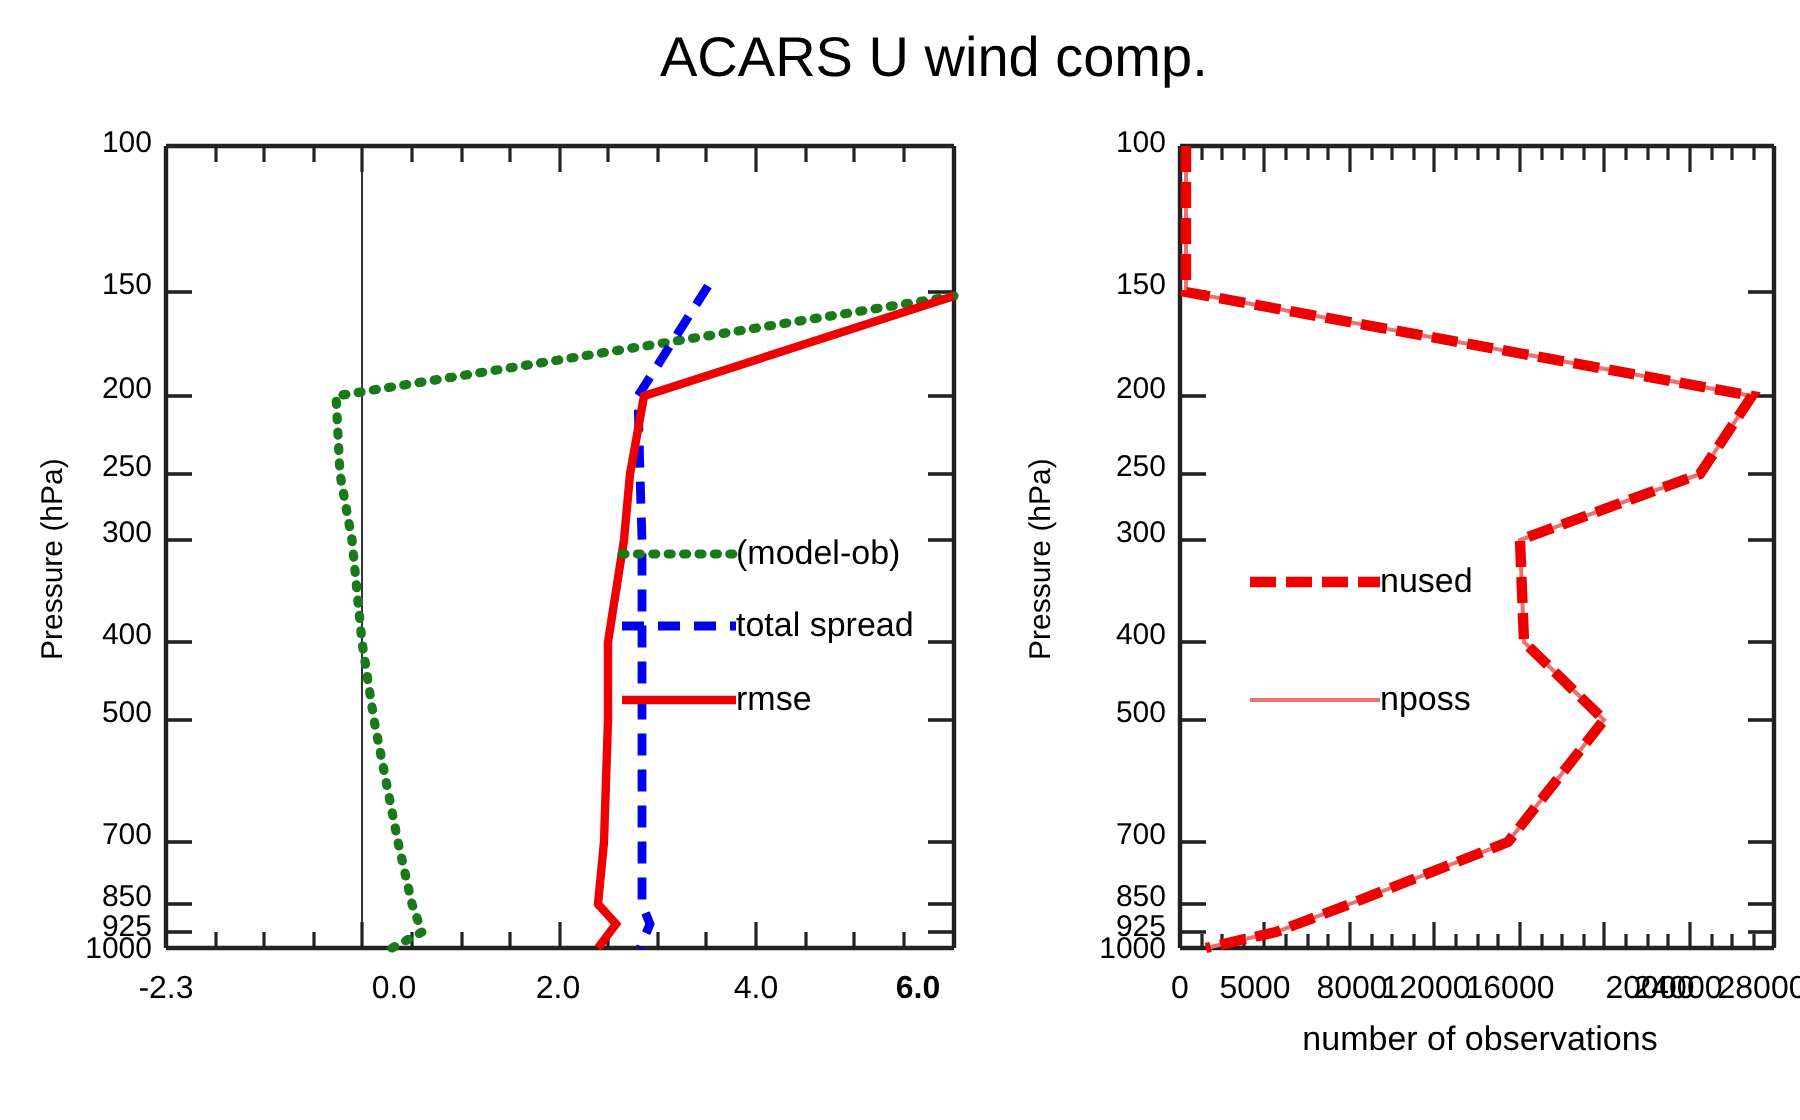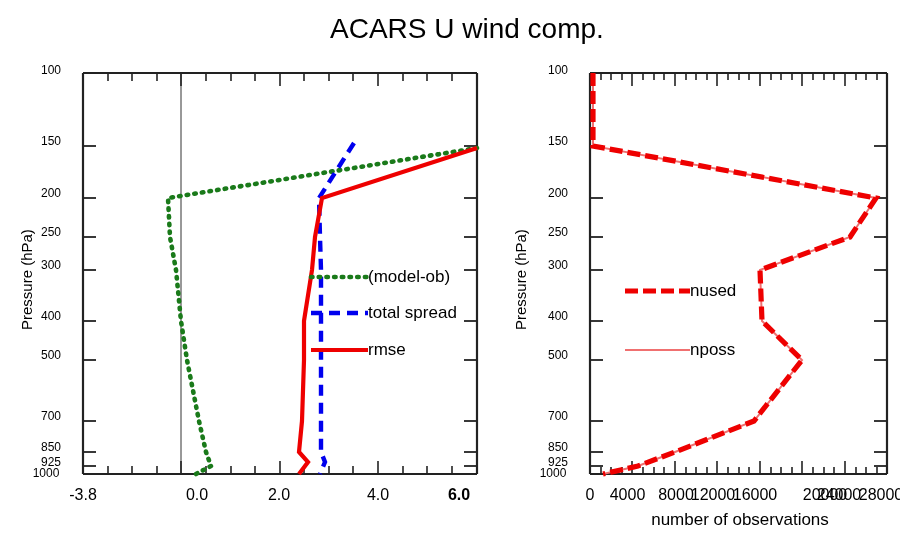--- a/index.html
+++ b/index.html
@@ -5,21 +5,21 @@
   html,body{margin:0;padding:0;background:#ffffff;}
   body{width:900px;height:560px;overflow:hidden;
        font-family:"Liberation Sans",sans-serif;color:#000;}
   #root{position:relative;width:900px;height:560px;}
   .abs{position:absolute;}
   .date-label{left:8px;top:16px;font-size:19px;white-space:nowrap;}
   .main-title{left:330px;top:13px;font-size:28px;white-space:nowrap;}
   .axis-title-x{font-size:17px;white-space:nowrap;text-align:center;}
   .axis-title-y{font-size:15px;white-space:nowrap;
        transform-origin:0 0;transform:rotate(-90deg);}
-  .tick-label-y{font-size:12px;text-align:center;white-space:nowrap;}
+  .tick-label-y{font-size:15px;text-align:right;white-space:nowrap;}
   .tick-label-x{font-size:16px;text-align:center;white-space:nowrap;}
   .legend-text{font-size:17px;white-space:nowrap;}
   svg{display:block;}
   .sup{font-size:11px;vertical-align:super;}
 </style>
 </head>
 <body>
 <div id="root">
 
 <div class="abs main-title">ACARS U wind comp.</div>
@@ -33,21 +33,21 @@
   <div class="abs tick-label-y" style="left:26px;top:186px;width:50px;">200</div>
   <div class="abs tick-label-y" style="left:26px;top:225px;width:50px;">250</div>
   <div class="abs tick-label-y" style="left:26px;top:258px;width:50px;">300</div>
   <div class="abs tick-label-y" style="left:26px;top:309px;width:50px;">400</div>
   <div class="abs tick-label-y" style="left:26px;top:348px;width:50px;">500</div>
   <div class="abs tick-label-y" style="left:26px;top:409px;width:50px;">700</div>
   <div class="abs tick-label-y" style="left:26px;top:440px;width:50px;">850</div>
   <div class="abs tick-label-y" style="left:26px;top:455px;width:50px;">925</div>
   <div class="abs tick-label-y" style="left:16px;top:466px;width:60px;">1000</div>
 
-  <div class="abs tick-label-x" style="left:53px;top:486px;width:60px;">-3.8</div>
+  <div class="abs tick-label-x" style="left:53px;top:486px;width:60px;">-2.3</div>
   <div class="abs tick-label-x" style="left:167px;top:486px;width:60px;">0.0</div>
   <div class="abs tick-label-x" style="left:249px;top:486px;width:60px;">2.0</div>
   <div class="abs tick-label-x" style="left:348px;top:486px;width:60px;">4.0</div>
   <div class="abs tick-label-x" style="left:429px;top:486px;width:60px;font-weight:bold;">6.0</div>
 
 
   <svg class="abs" width="500" height="560" style="left:0;top:0;">
 
     <g stroke="#222222" stroke-width="2.2" fill="none">
       <line x1="83" y1="73" x2="477" y2="73"></line>
@@ -144,21 +144,21 @@
   <div class="abs tick-label-y" style="left:533px;top:225px;width:50px;">250</div>
   <div class="abs tick-label-y" style="left:533px;top:258px;width:50px;">300</div>
   <div class="abs tick-label-y" style="left:533px;top:309px;width:50px;">400</div>
   <div class="abs tick-label-y" style="left:533px;top:348px;width:50px;">500</div>
   <div class="abs tick-label-y" style="left:533px;top:409px;width:50px;">700</div>
   <div class="abs tick-label-y" style="left:533px;top:440px;width:50px;">850</div>
   <div class="abs tick-label-y" style="left:533px;top:455px;width:50px;">925</div>
   <div class="abs tick-label-y" style="left:523px;top:466px;width:60px;">1000</div>
 
   <div class="abs tick-label-x" style="left:570px;top:486px;width:40px;">0</div>
-  <div class="abs tick-label-x" style="left:602px;top:486px;width:51px;">4000</div>
+  <div class="abs tick-label-x" style="left:602px;top:486px;width:51px;">5000</div>
   <div class="abs tick-label-x" style="left:645px;top:486px;width:62px;">8000</div>
   <div class="abs tick-label-x" style="left:683px;top:486px;width:60px;">12000</div>
   <div class="abs tick-label-x" style="left:725px;top:486px;width:60px;">16000</div>
   <div class="abs tick-label-x" style="left:767px;top:486px;width:60px;padding-left:28px;">20000</div>
   <div class="abs tick-label-x" style="left:809px;top:486px;width:60px;">24000</div>
   <div class="abs tick-label-x" style="left:851px;top:486px;width:60px;">28000</div>
 
   <div class="abs axis-title-x" style="left:625px;top:510px;width:230px;">number of observations</div>
 
   <svg class="abs" width="900" height="560" style="left:0;top:0;">

